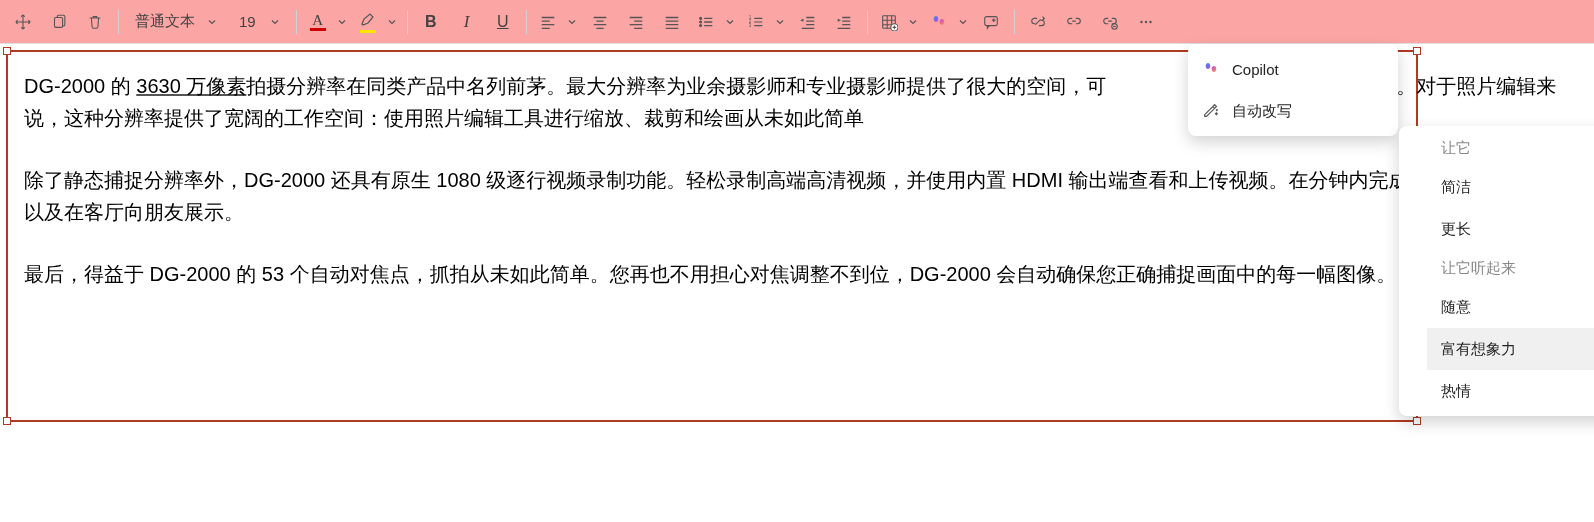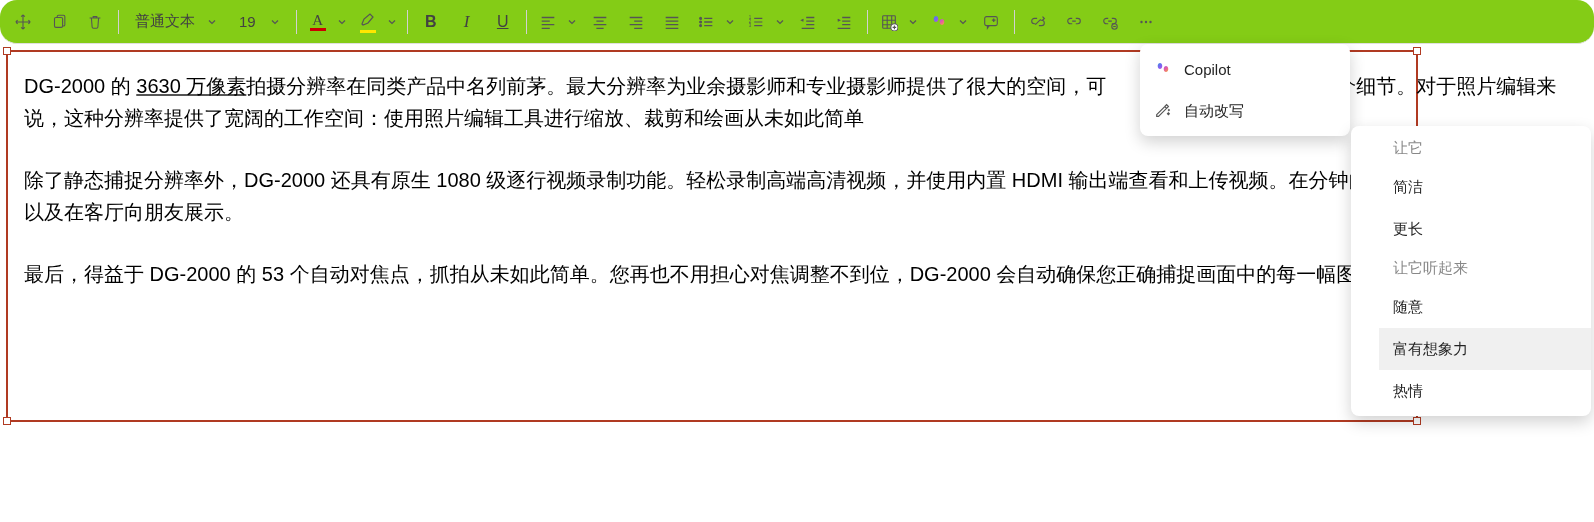--- a/index.html
+++ b/index.html
@@ -1,17 +1,17 @@
 <!DOCTYPE html>
 <html><head>
 <meta charset="utf-8">
 <style>
   * { box-sizing: border-box; margin: 0; padding: 0; }
   body { font-family: "Segoe UI", "Microsoft YaHei", sans-serif; font-size: 14px; background: #fff; color: #242424; width: 1594px; height: 522px; overflow: hidden; position: relative; }
-  .toolbar { display: flex; align-items: center; height: 44px; padding: 12px 6px; background: #84cc16; border-bottom: 1px solid #e0e0e0; gap: 2px; border-radius: 17px; }
+  .toolbar { display: flex; align-items: center; height: 44px; padding: 12px 6px; background: #fca5a5; border-bottom: 1px solid #e0e0e0; gap: 2px; }
   .tb-btn { display: inline-flex; align-items: center; justify-content: center; width: 34px; height: 32px; border-radius: 4px; cursor: pointer; color: #424242; }
   .tb-btn svg { width: 18px; height: 18px; }
   .tb-sep { width: 1px; height: 24px; background: #d1d1d1; margin: 0 4px; }
   .style-select { display: inline-flex; align-items: center; height: 32px; padding: 0 10px; border-radius: 4px; cursor: pointer; gap: 12px; font-size: 15px; color: #424242; }
   .size-select { display: inline-flex; align-items: center; height: 32px; padding: 0 10px; gap: 14px; cursor: pointer; color: #424242; font-size: 15px; }
   .chev { width: 10px; height: 10px; }
   .split { display: inline-flex; align-items: center; }
   .split .tb-btn:first-child { width: 30px; }
   .split .caret { width: 18px; display: inline-flex; align-items: center; justify-content: center; cursor: pointer; }
   .font-color-bar { width: 16px; height: 3px; background: #c00; margin-top: 1px; }
@@ -19,21 +19,21 @@
   .doc-area { position: relative; margin: 6px 6px 0 6px; }
   .sel-frame { position: absolute; left: 0; top: 0; width: 1412px; height: 372px; border: 2px solid #b03a22; }
   .handle { position: absolute; width: 8px; height: 8px; background: #fff; border: 1.5px solid #b03a22; }
   .h-tl { left: -5px; top: -5px; }
   .h-tr { right: -5px; top: -5px; }
   .h-bl { left: -5px; bottom: -5px; }
   .h-br { right: -5px; bottom: -5px; }
   .doc-text { position: absolute; left: 18px; top: 20px; right: 30px; font-size: 20px; line-height: 32px; color: #000; }
   .doc-text p { margin-bottom: 30px; }
   .underline { text-decoration: underline; text-decoration-color: #555; }
-  .menu { position: absolute; background: #fff; border-radius: 8px; box-shadow: 0 6px 16px rgba(0,0,0,0.18); padding: 4px 0; min-width: 210px; }
+  .menu { position: absolute; background: #fff; border-radius: 8px; box-shadow: 0 6px 16px rgba(0,0,0,0.18); padding: 4px 0; min-width: 210px; margin-left: 48px; }
   .menu1 { left: 1140px; top: 44px; }
   .menu2 { left: 1351px; top: 126px; min-width: 240px; padding-left: 28px; }
   .menu-item { display: flex; align-items: center; height: 42px; padding: 0 14px; gap: 12px; cursor: pointer; font-size: 15px; color: #242424; }
   .menu-item.hover { background: #f0f0f0; }
   .menu-item svg.mi-icon { width: 18px; height: 18px; flex-shrink: 0; }
   .menu-item .spacer { flex: 1; }
   .copilot-svg { width: 20px; height: 20px; }
 </style>
 </head>
 <body>

